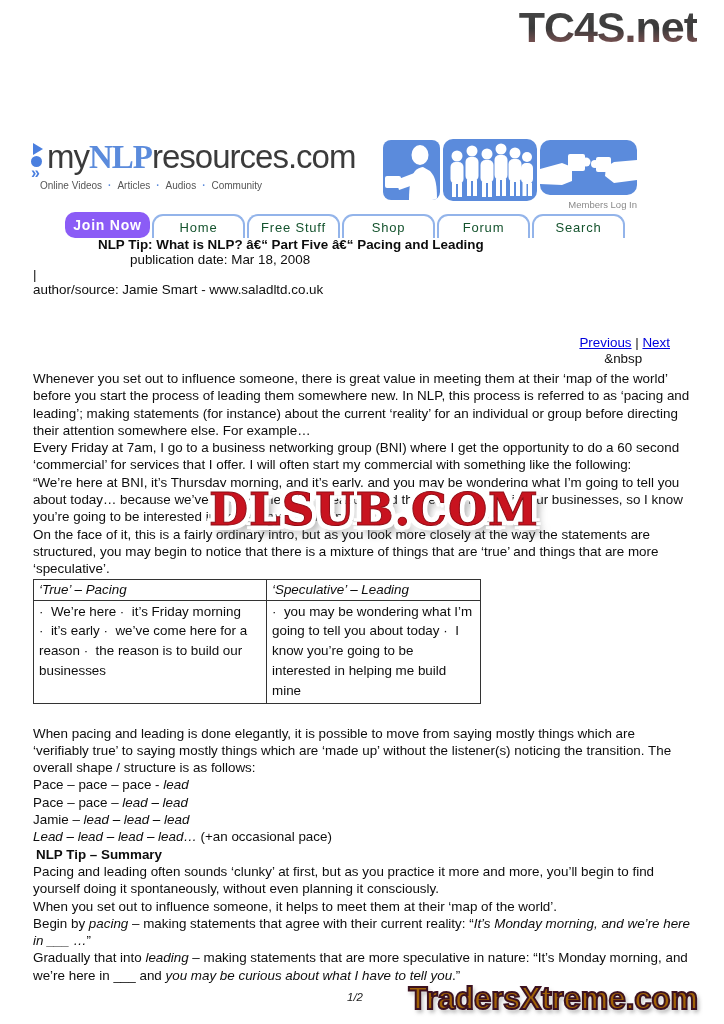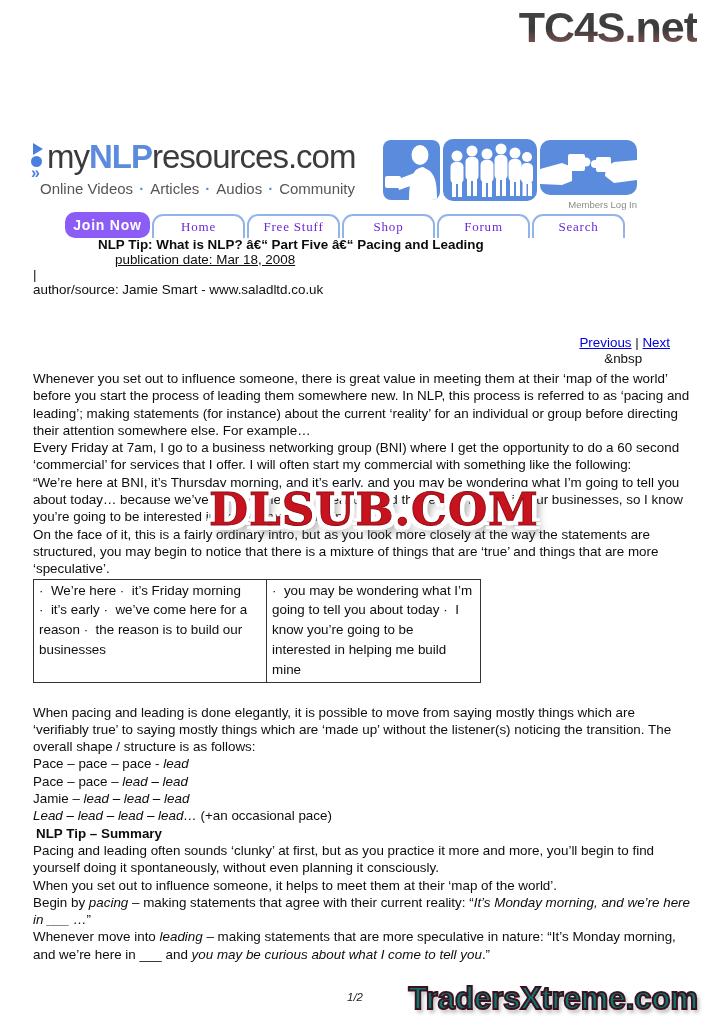--- a/index.html
+++ b/index.html
@@ -11,45 +11,45 @@
     background:linear-gradient(180deg,#4a4a4a 0%,#3a3a3a 52%,#9c5d5d 100%);
     -webkit-background-clip:text;background-clip:text;color:transparent;z-index:9;}
 
   
   .logo-row{position:absolute;left:31px;top:138px;display:flex;align-items:flex-start;}
   .logo-icon{display:flex;flex-direction:column;align-items:flex-start;margin:5px 4px 0 0;}
   .li-play{width:0;height:0;border-left:10px solid #4a7fdf;border-top:6px solid transparent;border-bottom:6px solid transparent;margin-left:2px;}
   .li-dot{width:11px;height:11px;border-radius:50%;background:#4a7fdf;margin-top:1px;}
   .li-ff{color:#4a7fdf;font-weight:bold;font-size:16px;line-height:11px;letter-spacing:-3px;}
   .logo-text{font-size:33px;letter-spacing:-1px;color:#3b3b3b;line-height:38px;white-space:nowrap;}
-  .logo-text .nlp{color:#5b8bdc;font-weight:bold;}
-  .logo-tagline{position:absolute;left:40px;top:180px;font-size:15px;color:#555;white-space:nowrap;}
+  .logo-text .nlp{color:#5b8bdc;font-weight:bold;font-family:Liberation Serif, serif;}
+  .logo-tagline{position:absolute;left:40px;top:180px;font-size:10px;color:#555;white-space:nowrap;}
   .tag-sep{color:#5b8bdc;margin:0 6px;font-weight:bold;}
 
   
   .tile{position:absolute;background:#5b8bdc;overflow:hidden;}
   .tile svg{display:block;width:100%;height:100%;}
   #tile1{left:383px;top:140px;width:57px;height:60px;border-radius:8px;}
   #tile2{left:443px;top:139px;width:94px;height:62px;border-radius:10px;}
   #tile3{left:540px;top:140px;width:97px;height:55px;border-radius:10px;}
   .members{position:absolute;left:540px;top:199px;width:97px;text-align:right;font-size:9.5px;color:#8a8a8a;}
 
   
   .nav{position:absolute;left:65px;top:211px;display:flex;align-items:flex-end;height:27px;z-index:2;}
   .join{background:#8b5cf6;color:#fff;font-weight:bold;border-radius:10px;height:26px;width:85px;
         display:flex;align-items:center;justify-content:center;font-size:14px;letter-spacing:0.8px;z-index:3;}
   .tab{width:93px;height:24px;border:2px solid #93b4ea;border-bottom:none;border-radius:11px 11px 0 0;
-       background:#fff;color:#6d28d9;font-size:13px;display:flex;align-items:center;justify-content:center;
-       letter-spacing:0.8px;margin-left:2px;box-sizing:border-box;font-family:Liberation Serif, serif;}
+       background:#fff;color:#14532d;font-size:13px;display:flex;align-items:center;justify-content:center;
+       letter-spacing:0.8px;margin-left:2px;box-sizing:border-box;}
 
   
   .title-block{position:absolute;left:33px;top:238px;width:655px;font-size:13.4px;line-height:14.5px;}
   .title-row{display:flex;padding-left:65px;white-space:nowrap;flex-direction:column;}
   .title-main{font-weight:bold;}
-  .pub-date{margin-left:17px;text-decoration:underline;}
+  .pub-date{margin-left:32px;}
   .pipe{margin-top:1px;}
   .author{margin-top:0px;}
 
   .prevnext{position:absolute;right:34px;top:335px;text-align:center;font-size:13.4px;line-height:16px;z-index:1;}
   .link{color:#0000dd;text-decoration:underline;cursor:pointer;}
   .pn-sep{color:#111;}
   .nbsp-line{padding-right:3px;}
 
   
   .article{position:absolute;left:33px;top:370px;width:658px;font-size:13.4px;line-height:17.3px;color:#0d0d0d;}
@@ -65,21 +65,21 @@
 
   
   .wm-dlsub{position:absolute;left:209px;top:483px;z-index:6;font-family:"DejaVu Serif",serif;
     font-weight:bold;font-size:45px;letter-spacing:1px;color:#c8131f;-webkit-text-stroke:1px #8e0d16;
     text-shadow:-4px -4px 0 #fff,-4px 4px 0 #fff,4px -4px 0 #fff,4px 4px 0 #fff,
       -5px 0 0 #fff,5px 0 0 #fff,0 -5px 0 #fff,0 5px 0 #fff,6px 8px 9px rgba(100,100,100,.65);}
 
   
   .page-num{position:absolute;left:347px;top:991px;font-size:11.5px;font-style:italic;color:#222;}
   .wm-traders{position:absolute;right:6px;top:981px;font-size:31px;font-weight:bold;z-index:9;
-    color:#0f766e;-webkit-text-stroke:2px #3c1220;
+    color:#a16207;-webkit-text-stroke:2px #3c1220;
     text-shadow:0 0 3px #fff,0 0 6px #fff,2px 3px 4px rgba(130,130,130,.9);}
 </style>
 </head>
 <body>
 
 <div class="page" data-name="page">
 
   <div class="wm-tc4s" data-name="tc4s-watermark">TC4S.net</div>
 
   <div class="logo-row" data-name="site-logo">
@@ -175,37 +175,41 @@
 
   <div class="article" data-name="article-body">
     <div data-name="article-body-top">
         <div class="para" data-name="paragraph-intro"><span>Whenever you set out to influence someone, there is great value in meeting them at their ‘map of the world’ before you start the process of leading them somewhere new. In NLP, this process is referred to as ‘pacing and leading’; making statements (for instance) about the current ‘reality’ for an individual or group before directing their attention somewhere else. For example…</span></div>
         <div class="para" data-name="paragraph-bni"><span>Every Friday at 7am, I go to a business networking group (BNI) where I get the opportunity to do a 60 second ‘commercial’ for services that I offer. I will often start my commercial with something like the following:</span></div>
         <div class="para" data-name="paragraph-commercial"><span>“We’re here at BNI, it’s Thursday morning, and it’s early, and you may be wondering what I’m going to tell you about today… because we’ve all come here for a reason, and the reason is to build our businesses, so I know you’re going to be interested in helping me build mine…”</span></div>
         <div class="para" data-name="paragraph-face-of-it"><span>On the face of it, this is a fairly ordinary intro, but as you look more closely at the way the statements are structured, you may begin to notice that there is a mixture of things that are ‘true’ and things that are more ‘speculative’.</span></div>
       </div>
     <table class="pacing-table" data-name="pacing-leading-table">
       <tbody>
+          <tr data-name="table-header-row">
+            <th data-name="table-header-cell">‘True’ – Pacing</th>
+            <th data-name="table-header-cell">‘Speculative’ – Leading</th>
+          </tr>
       <tr data-name="table-body-row">
             <td data-name="table-cell">·&nbsp;&nbsp;We’re here ·&nbsp;&nbsp;it’s Friday morning ·&nbsp;&nbsp;it’s early ·&nbsp;&nbsp;we’ve come here for a reason ·&nbsp;&nbsp;the reason is to build our businesses</td>
             <td data-name="table-cell">·&nbsp;&nbsp;you may be wondering what I’m going to tell you about today ·&nbsp;&nbsp;I know you’re going to be interested in helping me build mine</td>
           </tr>
     </tbody>
       </table>
     <div data-name="article-body-bottom">
         <div class="para" data-name="paragraph-elegant"><span>When pacing and leading is done elegantly, it is possible to move from saying mostly things which are ‘verifiably true’ to saying mostly things which are ‘made up’ without the listener(s) noticing the transition. The overall shape / structure is as follows:</span></div>
         <div class="para" data-name="pace-line-1"><span>Pace – pace – pace - </span><i>lead</i></div>
         <div class="para" data-name="pace-line-2"><span>Pace – pace – </span><i>lead – lead</i></div>
         <div class="para" data-name="pace-line-3"><span>Jamie – </span><i>lead – lead – lead</i></div>
         <div class="para" data-name="pace-line-4"><i>Lead – lead – lead – lead…</i><span> (+an occasional pace)</span></div>
         <div class="para" data-name="summary-heading"><b>NLP Tip – Summary</b></div>
         <div class="para" data-name="paragraph-clunky"><span>Pacing and leading often sounds ‘clunky’ at first, but as you practice it more and more, you’ll begin to find yourself doing it spontaneously, without even planning it consciously.</span></div>
         <div class="para" data-name="paragraph-summary-1"><span>When you set out to influence someone, it helps to meet them at their ‘map of the world’.</span></div>
         <div class="para" data-name="paragraph-summary-2"><span>Begin by </span><i>pacing</i><span> – making statements that agree with their current reality: “</span><i>It’s Monday morning, and we’re here in ___ …</i><span>”</span></div>
-        <div class="para" data-name="paragraph-summary-3"><span>Whenever move into </span><i>leading</i><span> – making statements that are more speculative in nature: “It’s Monday morning, and we’re here in ___ and </span><i>you may be curious about what I come to tell you</i><span>.”</span></div>
+        <div class="para" data-name="paragraph-summary-3"><span>Gradually that into </span><i>leading</i><span> – making statements that are more speculative in nature: “It’s Monday morning, and we’re here in ___ and </span><i>you may be curious about what I have to tell you</i><span>.”</span></div>
       </div>
   </div>
 
   <div class="wm-dlsub" data-name="dlsub-watermark">DLSUB.COM</div>
 
   <div class="page-num" data-name="page-number">1/2</div>
   <div class="wm-traders" data-name="tradersxtreme-watermark">TradersXtreme.com</div>
 
 </div>
 

